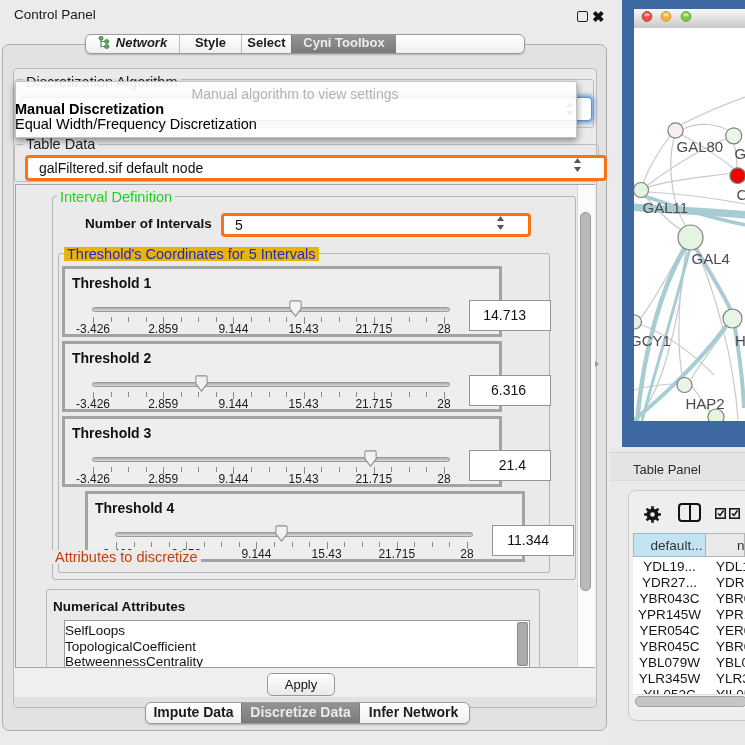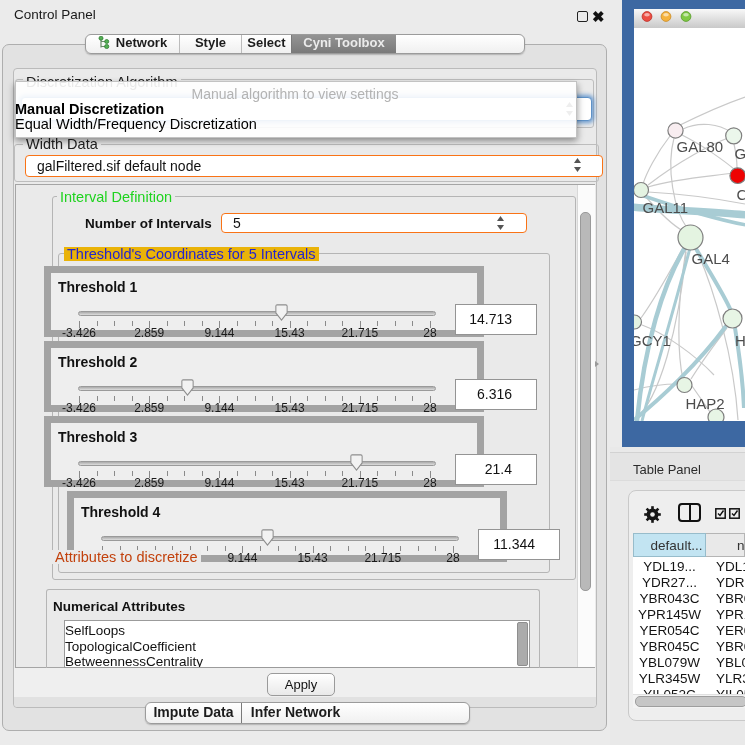--- a/index.html
+++ b/index.html
@@ -1,29 +1,29 @@
 <!DOCTYPE html>
 <html><head>
 <meta charset="utf-8">
 <style>
   html,body{margin:0;padding:0;}
   body{width:745px;height:745px;overflow:hidden;position:relative;
        background:#e3e3e3;font-family:"Liberation Sans",sans-serif;}
   .abs{position:absolute;}
   .grpborder{position:absolute;border:1px solid #bdbdbd;border-radius:3px;}
   .grptitle{position:absolute;font-size:14.5px;background:#eaeaea;padding:0 3px;line-height:14px;}
-  .combo{position:absolute;background:#fff;border:1px solid #f97316;border-radius:4px;
+  .combo{position:absolute;background:#fff;border:3px solid #f97316;border-radius:4px;
          font-size:14px;color:#111;}
   .arrows{position:absolute;width:7px;height:14px;}
   .tabbar{position:absolute;display:flex;background:linear-gradient(#ffffff,#f0f0f0);border:1px solid #9b9b9b;
           border-radius:6px;overflow:hidden;font-size:13px;font-weight:bold;color:#1c1c1c;box-shadow:0 1px 1.5px rgba(0,0,0,0.22);}
   .tab{display:flex;align-items:center;justify-content:center;height:100%;box-sizing:border-box;padding-bottom:3px;}
   .tab.sep{border-left:1px solid #bcbcbc;}
   .tab.sel{background:linear-gradient(#949494,#7a7a7a);color:#ebebeb;border-left:1px solid #7a7a7a;}
-  .thpanel{position:absolute;left:44px;width:440px;height:71px;border:7px solid #a3a3a3;
+  .thpanel{position:absolute;left:62px;width:440px;height:71px;border:3px solid #a3a3a3;
            background:#eeeeee;box-sizing:border-box;}
   .thtitle{position:absolute;left:7px;top:6px;font-size:14px;font-weight:bold;color:#111;}
   .track{position:absolute;left:27px;top:38px;width:356px;height:3px;border-radius:3px;
          background:linear-gradient(#aaaaaa,#dddddd);border:1px solid #9a9a9a;}
   .thumb{position:absolute;top:31px;width:13px;height:17px;}
   .vbox{position:absolute;left:404px;top:31px;width:56px;height:29px;background:#fff;
         border:1px solid #949494;font-size:14px;color:#111;text-align:right;
         line-height:29px;padding-right:24px;}
   .ticklabel{position:absolute;top:53px;font-size:12px;color:#1a1a1a;width:50px;
              margin-left:-25px;text-align:center;}
@@ -34,21 +34,21 @@
 <div class="abs" style="left:0;top:0;width:622px;height:745px;background:#ebebeb;"></div>
 <div class="abs" style="left:14px;top:0;height:30px;line-height:30px;font-size:13.5px;color:#1a1a1a;">Control Panel</div>
 <div class="abs" style="left:577px;top:11px;width:9px;height:9px;border:1.7px solid #222;border-radius:2px;"></div>
 <div class="abs" style="left:592px;top:8px;font-size:15px;font-weight:bold;color:#111;">✖</div>
 
 <div class="abs" style="left:2px;top:44px;width:605px;height:687px;background:#e2e2e2;border:1px solid #aeaeae;border-radius:7px;box-sizing:border-box;"></div>
 
 <div class="abs" style="left:13px;top:68px;width:584px;height:640px;background:#eaeaea;border:1px solid #bbbbbb;border-radius:4px;box-sizing:border-box;"></div>
 
 <div class="tabbar" style="left:85px;top:34px;width:438px;height:18px;">
-  <div class="tab" style="width:93px;">
+  <div class="tab" style="width:93px;font-style:italic;">
     <svg width="12" height="13" viewBox="0 0 12 13" style="margin-right:6px;">
       <line x1="3" y1="2" x2="3" y2="11.5" stroke="#6b8a6b" stroke-width="1.2"></line>
       <line x1="3" y1="5.5" x2="8.5" y2="5.5" stroke="#6b8a6b" stroke-width="1.2"></line>
       <line x1="3" y1="10.5" x2="8.5" y2="10.5" stroke="#6b8a6b" stroke-width="1.2"></line>
       <circle cx="3" cy="2.2" r="2" fill="#55b055" stroke="#2e7d32" stroke-width="0.8"></circle>
       <circle cx="8.7" cy="5.5" r="2" fill="#55b055" stroke="#2e7d32" stroke-width="0.8"></circle>
       <circle cx="8.7" cy="10.5" r="2.1" fill="#55b055" stroke="#2e7d32" stroke-width="0.8"></circle>
     </svg>Network</div>
   <div class="tab sep" style="width:62px;">Style</div>
   <div class="tab sep" style="width:50px;">Select</div>
@@ -57,21 +57,21 @@
 
 <div class="grpborder" style="left:15px;top:79px;width:577px;height:47px;"></div>
 <div class="grptitle" style="left:23px;top:75px;color:#222;">Discretization Algorithm</div>
 <div class="combo" style="left:21px;top:97px;width:569px;height:22px;border:1px solid #5e92c8;box-shadow:0 0 4px 1.5px rgba(74,134,200,0.8);"></div>
 <svg class="arrows" style="left:566px;top:102px;" viewBox="0 0 7 14">
   <polygon points="3.5,0 7,5 0,5" fill="#555"></polygon>
     <polygon points="3.5,14 7,9 0,9" fill="#555"></polygon>
 </svg>
 
 <div class="grpborder" style="left:14px;top:144px;width:583px;height:36px;"></div>
-<div class="grptitle" style="left:23px;top:137px;color:#222;">Width Data</div>
+<div class="grptitle" style="left:23px;top:137px;color:#222;">Table Data</div>
 <div class="combo" style="left:25px;top:155px;width:565px;height:20px;line-height:20px;padding-left:11px;">galFiltered.sif default node</div>
 <svg class="arrows" style="left:574px;top:158px;" viewBox="0 0 7 14">
   <polygon points="3.5,0 7,5 0,5" fill="#555"></polygon>
     <polygon points="3.5,14 7,9 0,9" fill="#555"></polygon>
 </svg>
 
 <div class="abs" style="left:15px;top:184px;width:580px;height:484px;background:#eaeaea;border:1px solid #a5a5a5;box-sizing:border-box;"></div>
 
 <div class="grpborder" style="left:52px;top:196px;width:522px;height:382px;border-color:#b5b5b5;background:#eaeaea;"></div>
 <div class="grptitle" style="left:57px;top:190px;color:#1ed31e;background:#eaeaea;">Interval Definition</div>
@@ -239,20 +239,21 @@
 
 <div class="abs" style="left:577px;top:185px;width:17px;height:482px;background:#fbfbfb;border-left:1px solid #d8d8d8;"></div>
 <div class="abs" style="left:580px;top:212px;width:9px;height:377px;background:#b9b9b9;border:1px solid #9a9a9a;border-radius:5px;"></div>
 
 <div class="abs" style="left:14px;top:668px;width:582px;height:29px;background:#efefef;"></div>
 <div class="abs" style="left:14px;top:697px;width:582px;height:10px;background:#e1e1e1;border-radius:0 0 4px 4px;"></div>
 <div class="abs" style="left:267px;top:673px;width:68px;height:23px;background:linear-gradient(#ffffff,#e9e9e9);border:1px solid #9a9a9a;border-radius:5px;font-size:13px;color:#111;text-align:center;line-height:21px;box-sizing:border-box;">Apply</div>
 
 <div class="tabbar" style="left:145px;top:702px;width:323px;height:20px;font-size:14px;">
   <div class="tab" style="width:95px;">Impute Data</div>
+  <div class="tab sel" style="width:118px;">Discretize Data</div>
   <div class="tab" style="width:108px;border-left:1px solid #7a7a7a;">Infer Network</div>
 </div>
 
 <div class="abs" style="left:595px;top:361px;width:0;height:0;border-top:3px solid transparent;border-bottom:3px solid transparent;border-left:4px solid #9a9a9a;"></div>
 
 <div class="abs" style="left:15px;top:81px;width:560px;height:54.5px;background:rgba(255,255,255,0.9);border:1px solid #c2c2c2;box-shadow:-2px 3px 6px rgba(0,0,0,0.22),2px 3px 6px rgba(0,0,0,0.22);"></div>
 <div class="abs" style="left:15px;top:85.5px;width:560px;text-align:center;font-size:14px;color:#b3b3b3;">Manual algorithm to view settings</div>
 <div class="abs" style="left:15px;top:101.5px;font-size:14.5px;font-weight:bold;color:#000;line-height:15px;">Manual Discretization</div>
 <div class="abs" style="left:15px;top:117px;font-size:14.5px;color:#000;line-height:15px;">Equal Width/Frequency Discretization</div>
 

